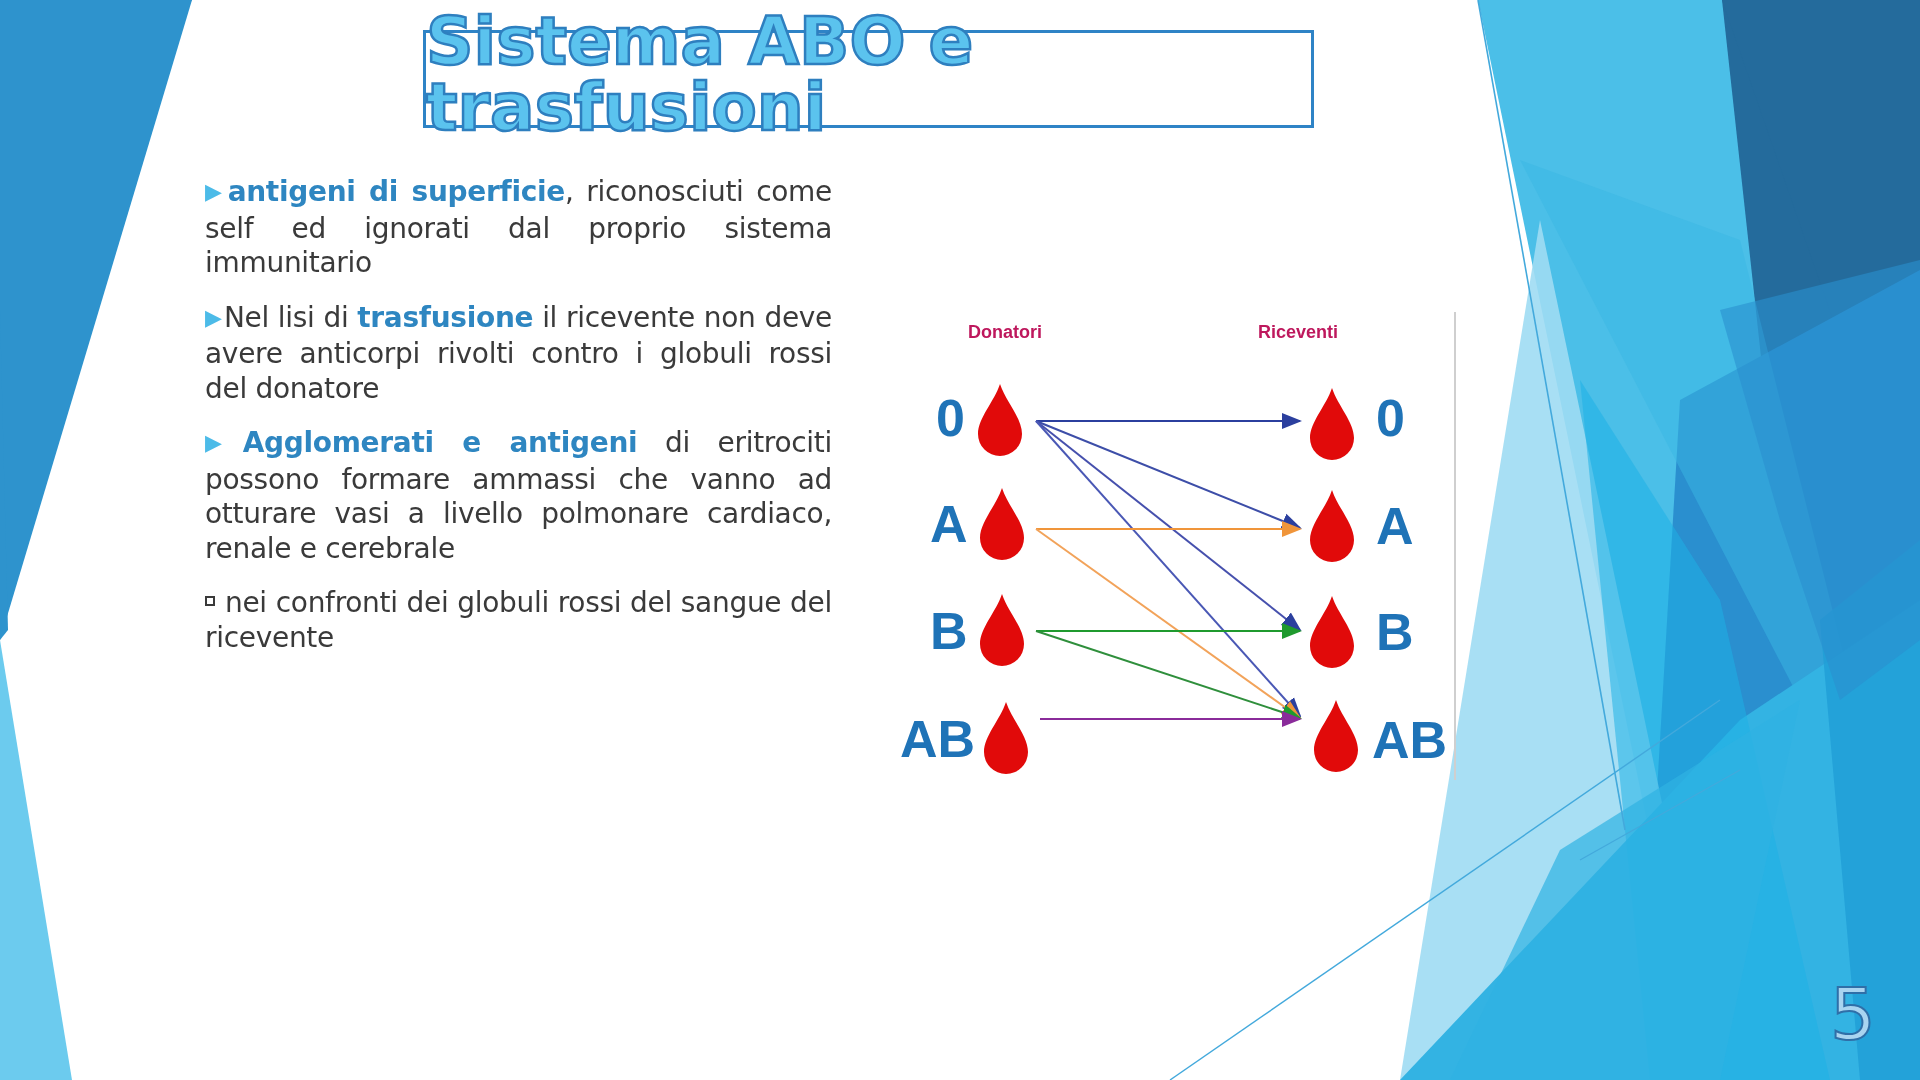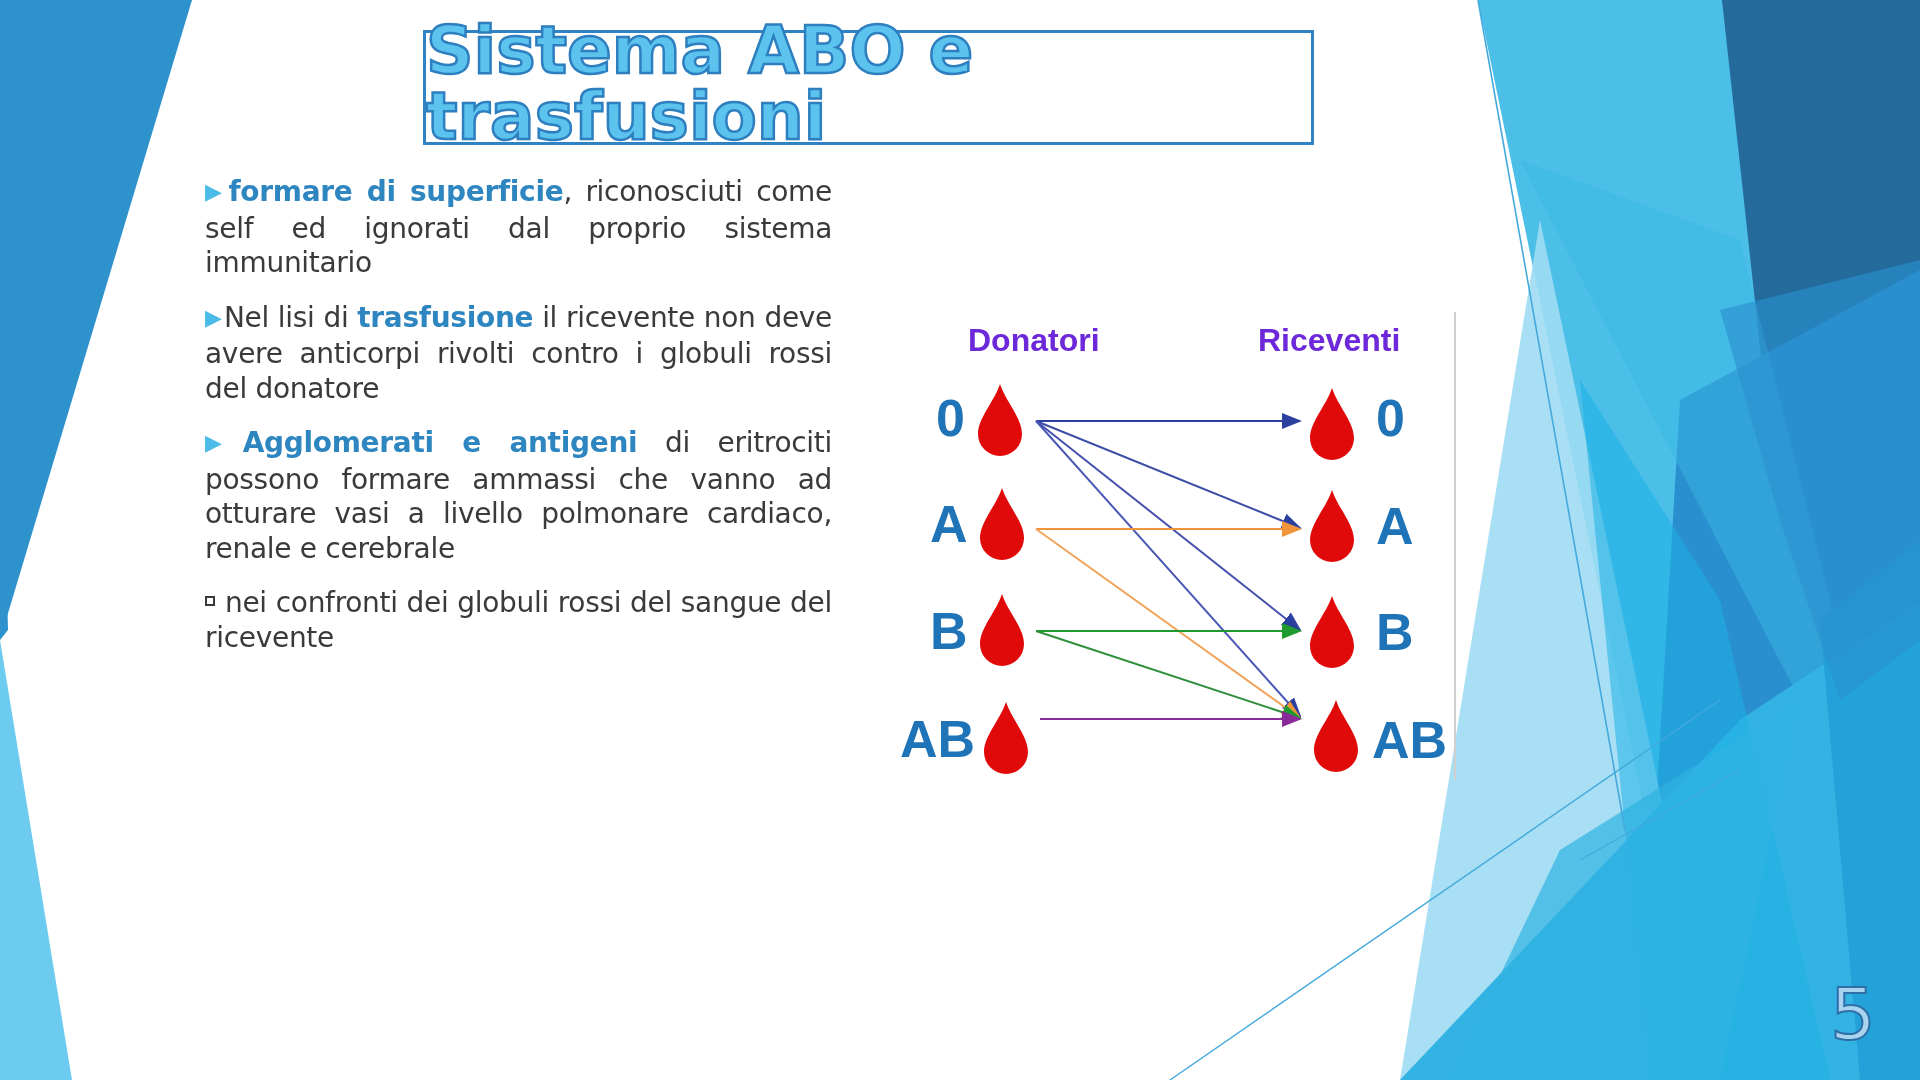--- a/index.html
+++ b/index.html
@@ -1,26 +1,26 @@
 <!DOCTYPE html>
 <html><head>
 <meta charset="utf-8">
 <style>
   html, body { margin:0; padding:0; }
   body { width:1920px; height:1080px; position:relative; overflow:hidden; background:#ffffff; font-family:"DejaVu Sans", sans-serif; }
   .bg { position:absolute; left:0; top:0; width:1920px; height:1080px; }
-  .title-box { position:absolute; left:423px; top:30px; width:891px; height:115px; border:3px solid #2e83c6; box-sizing:border-box; display:flex; align-items:center; justify-content:center; background:#fff; }
+  .title-box { position:absolute; left:423px; top:30px; width:891px; height:98px; border:3px solid #2e83c6; box-sizing:border-box; display:flex; align-items:center; justify-content:center; background:#fff; }
   .title-text { font-family:"DejaVu Sans", sans-serif; font-weight:bold; font-size:66px; color:#5bc3ee; -webkit-text-stroke:2.5px #2e7fbf; letter-spacing:0px; line-height:1; margin-top:-8px; }
   .content { position:absolute; left:205px; top:175px; width:627px; font-family:"DejaVu Sans", sans-serif; font-size:28px; color:#3a3a3a; line-height:34.5px; }
   .para { text-align:justify; margin:0 0 20px 0; font-size:28px; letter-spacing:-0.3px; }
   .para .hl { color:#2e86c1; font-weight:bold; }
   .tri { color:#4cbbe8; font-size:22px; margin-right:2px; position:relative; top:-2px; }
   .sq { display:inline-block; width:10px; height:10px; border:2px solid #3a3a3a; margin-right:10px; position:relative; top:-6px; box-sizing:border-box; }
   .diag-border { position:absolute; left:1454px; top:312px; width:2px; height:468px; background:#cfcfcf; }
-  .diag-head { position:absolute; font-family:"Liberation Sans", sans-serif; font-weight:bold; font-size:32px; color:#6d28d9; }
+  .diag-head { position:absolute; font-family:"Liberation Sans", sans-serif; font-weight:bold; font-size:18px; color:#be185d; }
   .blood-label { position:absolute; font-family:"Liberation Sans", sans-serif; font-weight:bold; font-size:52px; color:#1f73b7; line-height:1; }
   .page-num { position:absolute; left:1830px; top:978px; font-family:"DejaVu Sans", sans-serif; font-size:72px; color:#a9d4f0; -webkit-text-stroke:2px #2f6fa8; line-height:1; }
 </style>
 </head>
 <body>
 
 <svg class="bg" viewBox="0 0 1920 1080" xmlns="http://www.w3.org/2000/svg">
 
   <polygon points="0,0 192,0 0,310" fill="#2e93cd"></polygon>
   <polygon points="0,0 192,0 0,640" fill="#2e93cd"></polygon>
@@ -42,21 +42,21 @@
   <line x1="1478" y1="0" x2="1625" y2="830" stroke="#43a9dc" stroke-width="1.6"></line>
   <line x1="1170" y1="1080" x2="1720" y2="700" stroke="#43a9dc" stroke-width="1.4"></line>
   <line x1="1580" y1="860" x2="1740" y2="770" stroke="#43a9dc" stroke-width="1.2"></line>
 </svg>
 
 <div class="title-box">
   <div class="title-text">Sistema ABO e trasfusioni</div>
 </div>
 
 <div class="content" id="bullet-list">
-    <p class="para"><span class="tri">▶</span><span class="hl">formare di superficie</span><span>, riconosciuti come self ed ignorati dal proprio sistema immunitario</span></p>
+    <p class="para"><span class="tri">▶</span><span class="hl">antigeni di superficie</span><span>, riconosciuti come self ed ignorati dal proprio sistema immunitario</span></p>
     <p class="para"><span class="tri">▶</span><span>Nel lisi di </span><span class="hl">trasfusione</span><span> il ricevente non deve avere anticorpi rivolti contro i globuli rossi del donatore</span></p>
     <p class="para"><span class="tri">▶</span><span class="hl">Agglomerati e antigeni</span><span> di eritrociti possono formare ammassi che vanno ad otturare vasi a livello polmonare cardiaco, renale e cerebrale</span></p>
     <p class="para"><span class="sq"></span><span>nei confronti dei globuli rossi del sangue del ricevente</span></p>
   </div>
 
 <div class="diag-border"></div>
 <div>
   <div class="diag-head" style="left:968px; top:322px;">Donatori</div>
   <div class="diag-head" style="left:1258px; top:322px;">Riceventi</div>
 

